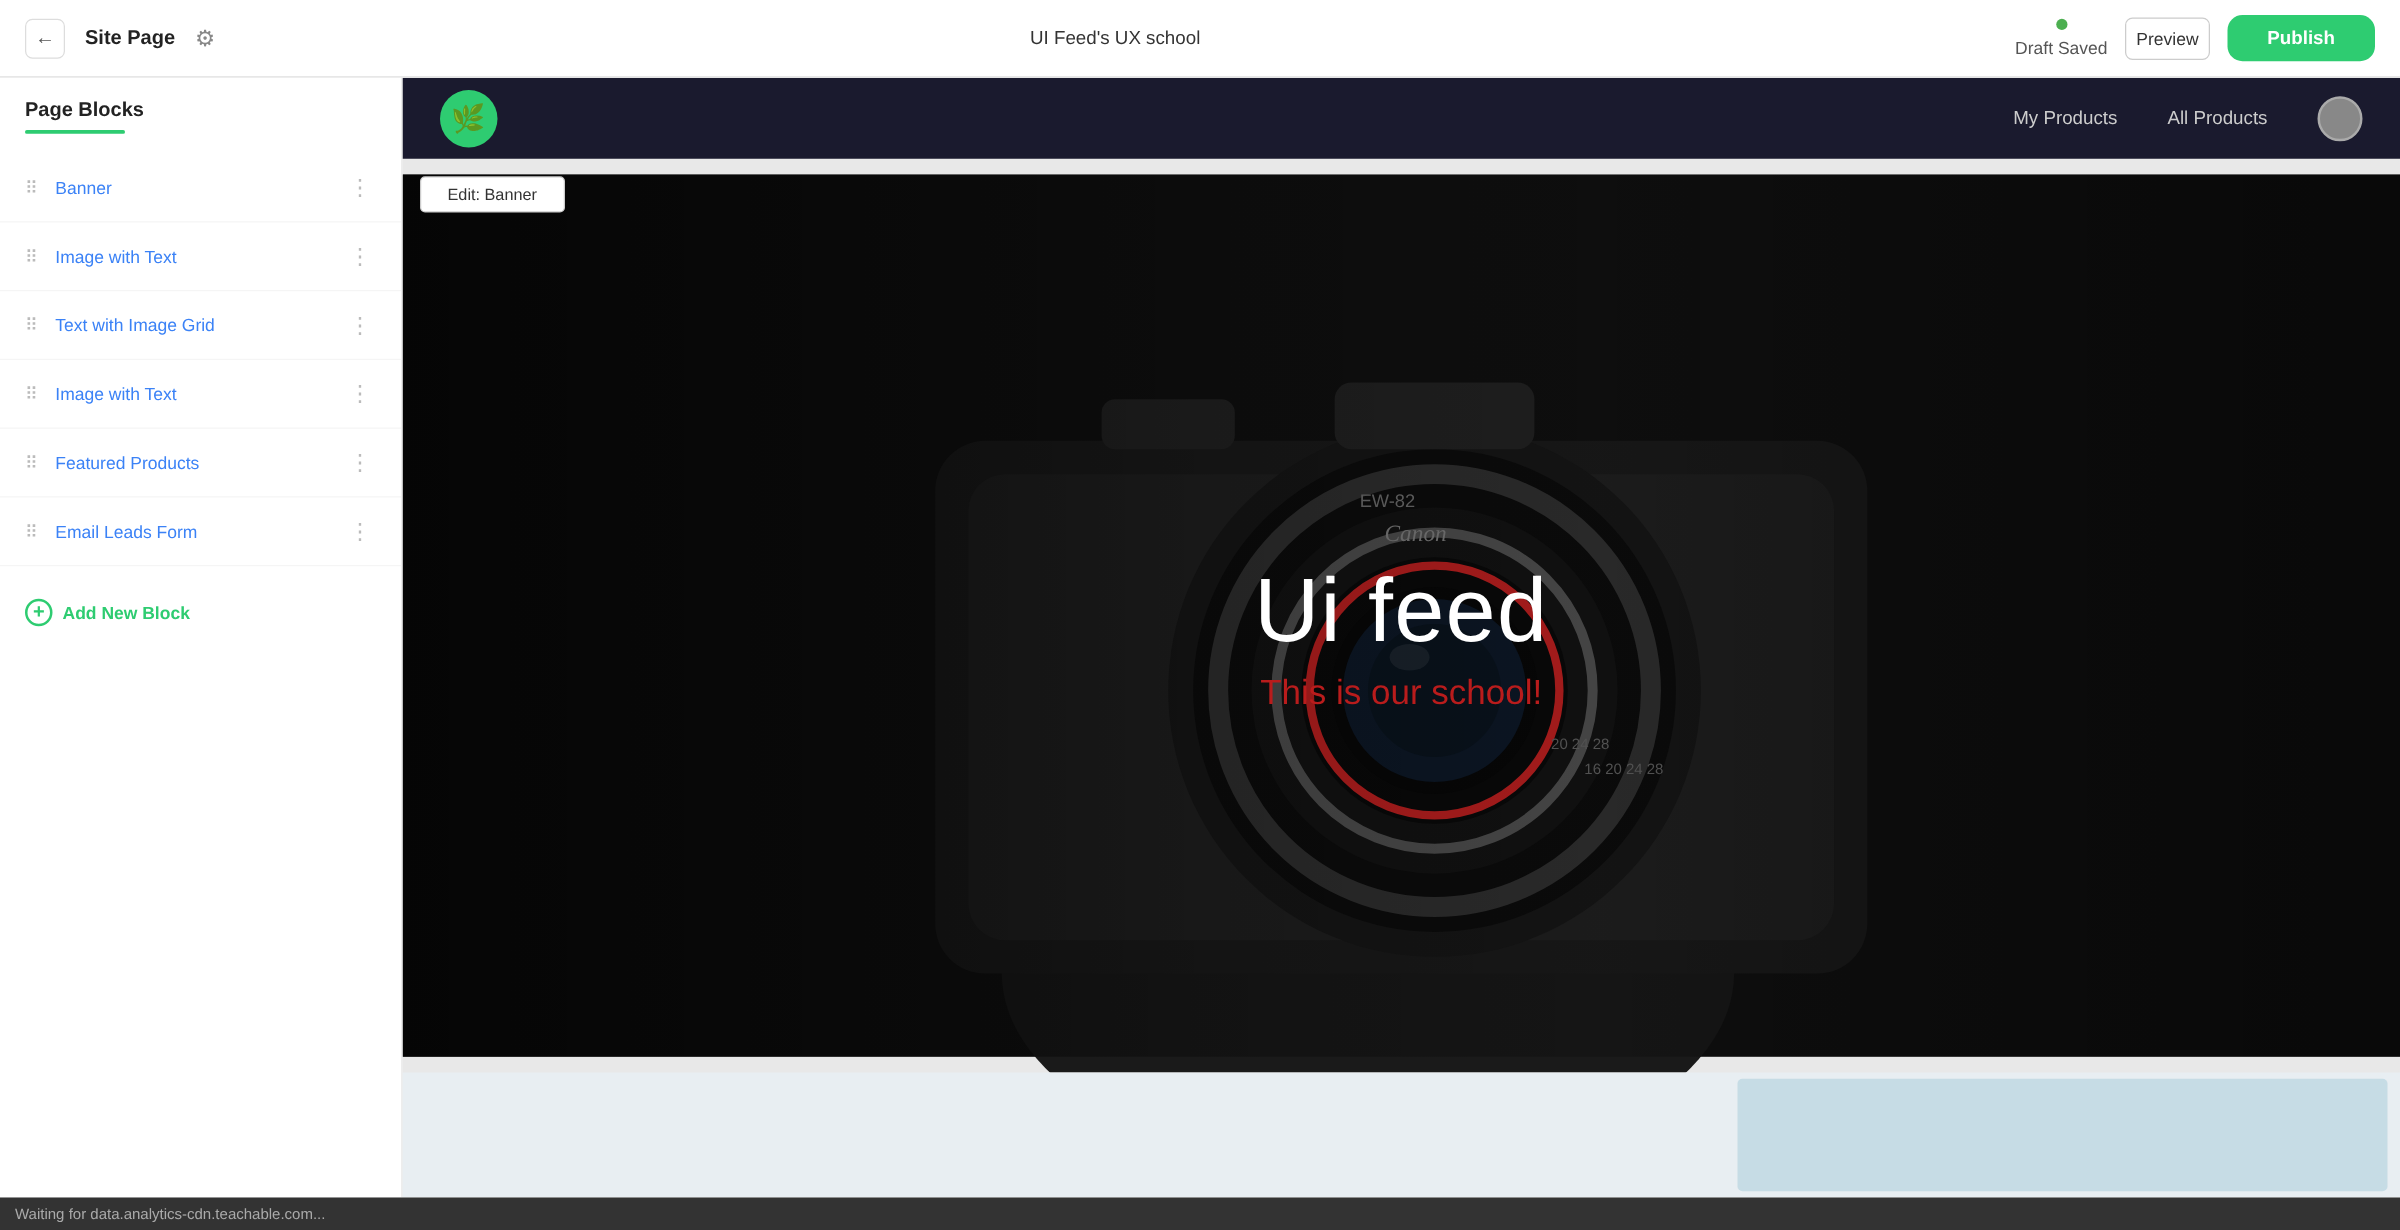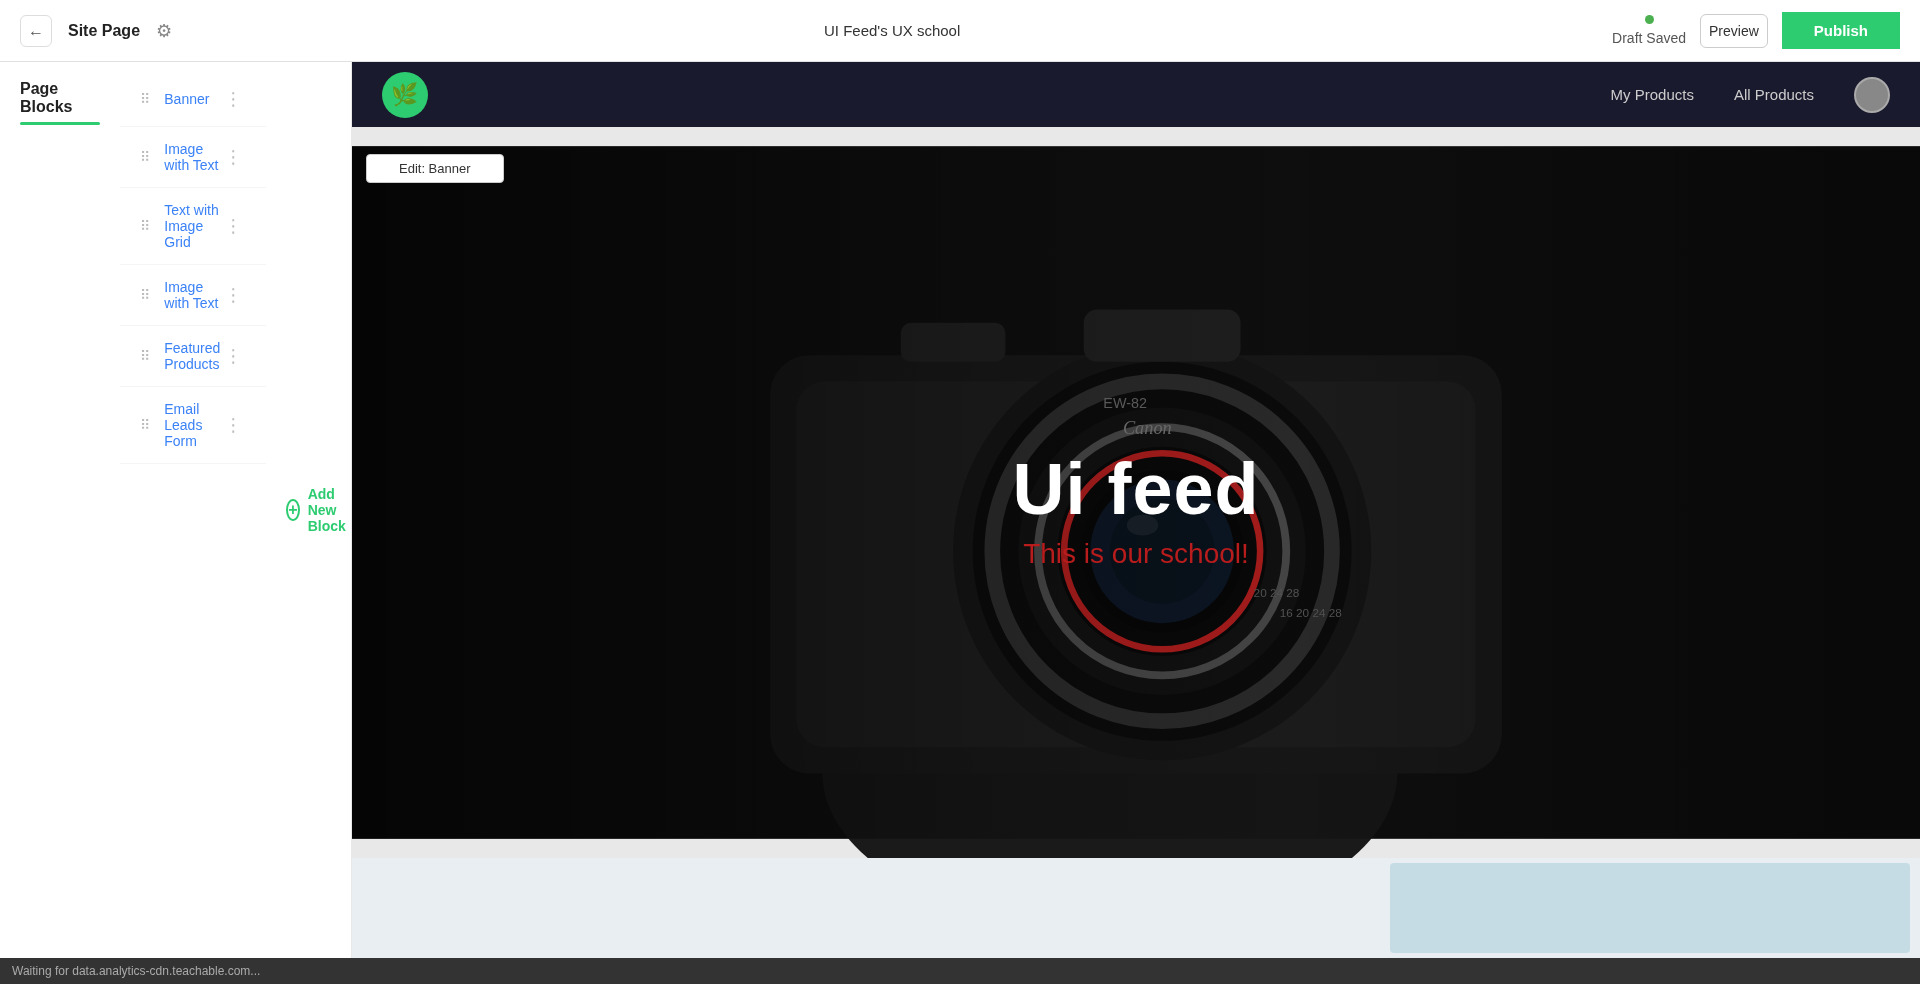--- a/index.html
+++ b/index.html
@@ -22,30 +22,30 @@
     .topbar-center { font-size: 15px; color: #333; font-weight: 500; }
     .topbar-right { display: flex; align-items: center; gap: 14px; }
     .draft-status { display: flex; align-items: center; gap: 6px; font-size: 14px; color: #555; flex-direction: column; }
     .draft-dot { width: 9px; height: 9px; border-radius: 50%; background: #4caf50; }
     .preview-btn {
       border: 1.5px solid #ccc; background: #fff; padding: 8px 8px;
       border-radius: 6px; font-size: 14px; color: #333; cursor: pointer; font-weight: 500;
     }
     .publish-btn {
       background: #2ecc71; color: #fff; border: none;
-      padding: 10px 32px; border-radius: 0; font-size: 15px; font-weight: 600; cursor: pointer;
+      padding: 10px 32px; border-radius: 12px; font-size: 15px; font-weight: 600; cursor: pointer;
     }
 
     
     .main-layout { display: flex; flex: 1; overflow: hidden; }
 
     
     .sidebar {
-      width: 352px; background: #fff; border-right: 1px solid #e8e8e8;
-      display: flex; flex-direction: row; flex-shrink: 0; overflow-y: auto;
+      width: 322px; background: #fff; border-right: 1px solid #e8e8e8;
+      display: flex; flex-direction: column; flex-shrink: 0; overflow-y: auto;
     }
     .sidebar-header { padding: 18px 20px 6px 20px; }
     .sidebar-title { font-size: 16px; font-weight: 700; color: #222; }
     .sidebar-underline { height: 3px; background: #2ecc71; width: 80px; margin-top: 6px; border-radius: 2px; }
     .sidebar-blocks { padding: 10px 0; }
     .block-item {
       display: flex; align-items: center; padding: 14px 20px;
       cursor: pointer; border-bottom: 1px solid #f5f5f5;
     }
     .drag-handle { color: #bbb; font-size: 14px; margin-right: 14px; cursor: grab; }
@@ -68,36 +68,36 @@
     }
     .logo-circle { width: 46px; height: 46px; background: #2ecc71; border-radius: 50%; display: flex; align-items: center; justify-content: center; }
     .logo-leaf { font-size: 22px; }
     .site-nav-links { display: flex; align-items: center; gap: 40px; }
     .nav-link { color: #ccc; font-size: 15px; text-decoration: none; cursor: pointer; }
     .nav-avatar { width: 36px; height: 36px; border-radius: 50%; background: #888; border: 2px solid #aaa; }
 
     
     .banner-section { position: relative; flex: 1; overflow: hidden; }
     .edit-banner-tag {
-      position: absolute; top: 27px; left: 14px; z-index: 10;
+      position: absolute; top: 14px; left: 14px; z-index: 10;
       background: #fff; border: 1px solid #ccc; border-radius: 4px;
-      padding: 6px 32px; font-size: 13px; color: #333; font-weight: 500; cursor: pointer;
+      padding: 6px 21px; font-size: 13px; color: #333; font-weight: 500; cursor: pointer;
     }
     
     .camera-visual {
       position: absolute; inset: 0;
       display: flex; align-items: center; justify-content: center;
       overflow: hidden;
     }
     .camera-svg { width: 100%; height: 100%; }
     .banner-text-container {
       position: absolute; inset: 0; display: flex; flex-direction: column;
       align-items: center; justify-content: center; z-index: 5;
     }
-    .banner-headline { font-size: 72px; font-weight: 700; color: #fff; letter-spacing: 1px; margin-top: 32px; }
+    .banner-headline { font-size: 72px; font-weight: 400; color: #fff; letter-spacing: 1px; margin-top: 32px; }
     .banner-sub { font-size: 28px; color: #b91c1c; margin-top: 8px; font-weight: 400; text-align: right; }
 
     
     .bottom-strip { height: 100px; background: #e8eef2; flex-shrink: 0; overflow: hidden; }
     .light-blue-box { width: 520px; height: 90px; background: #b8d4e0; margin-left: auto; margin-right: 10px; margin-top: 5px; border-radius: 4px; opacity: 0.7; }
   </style>
 </head>
 <body>
 
 <div class="topbar">

